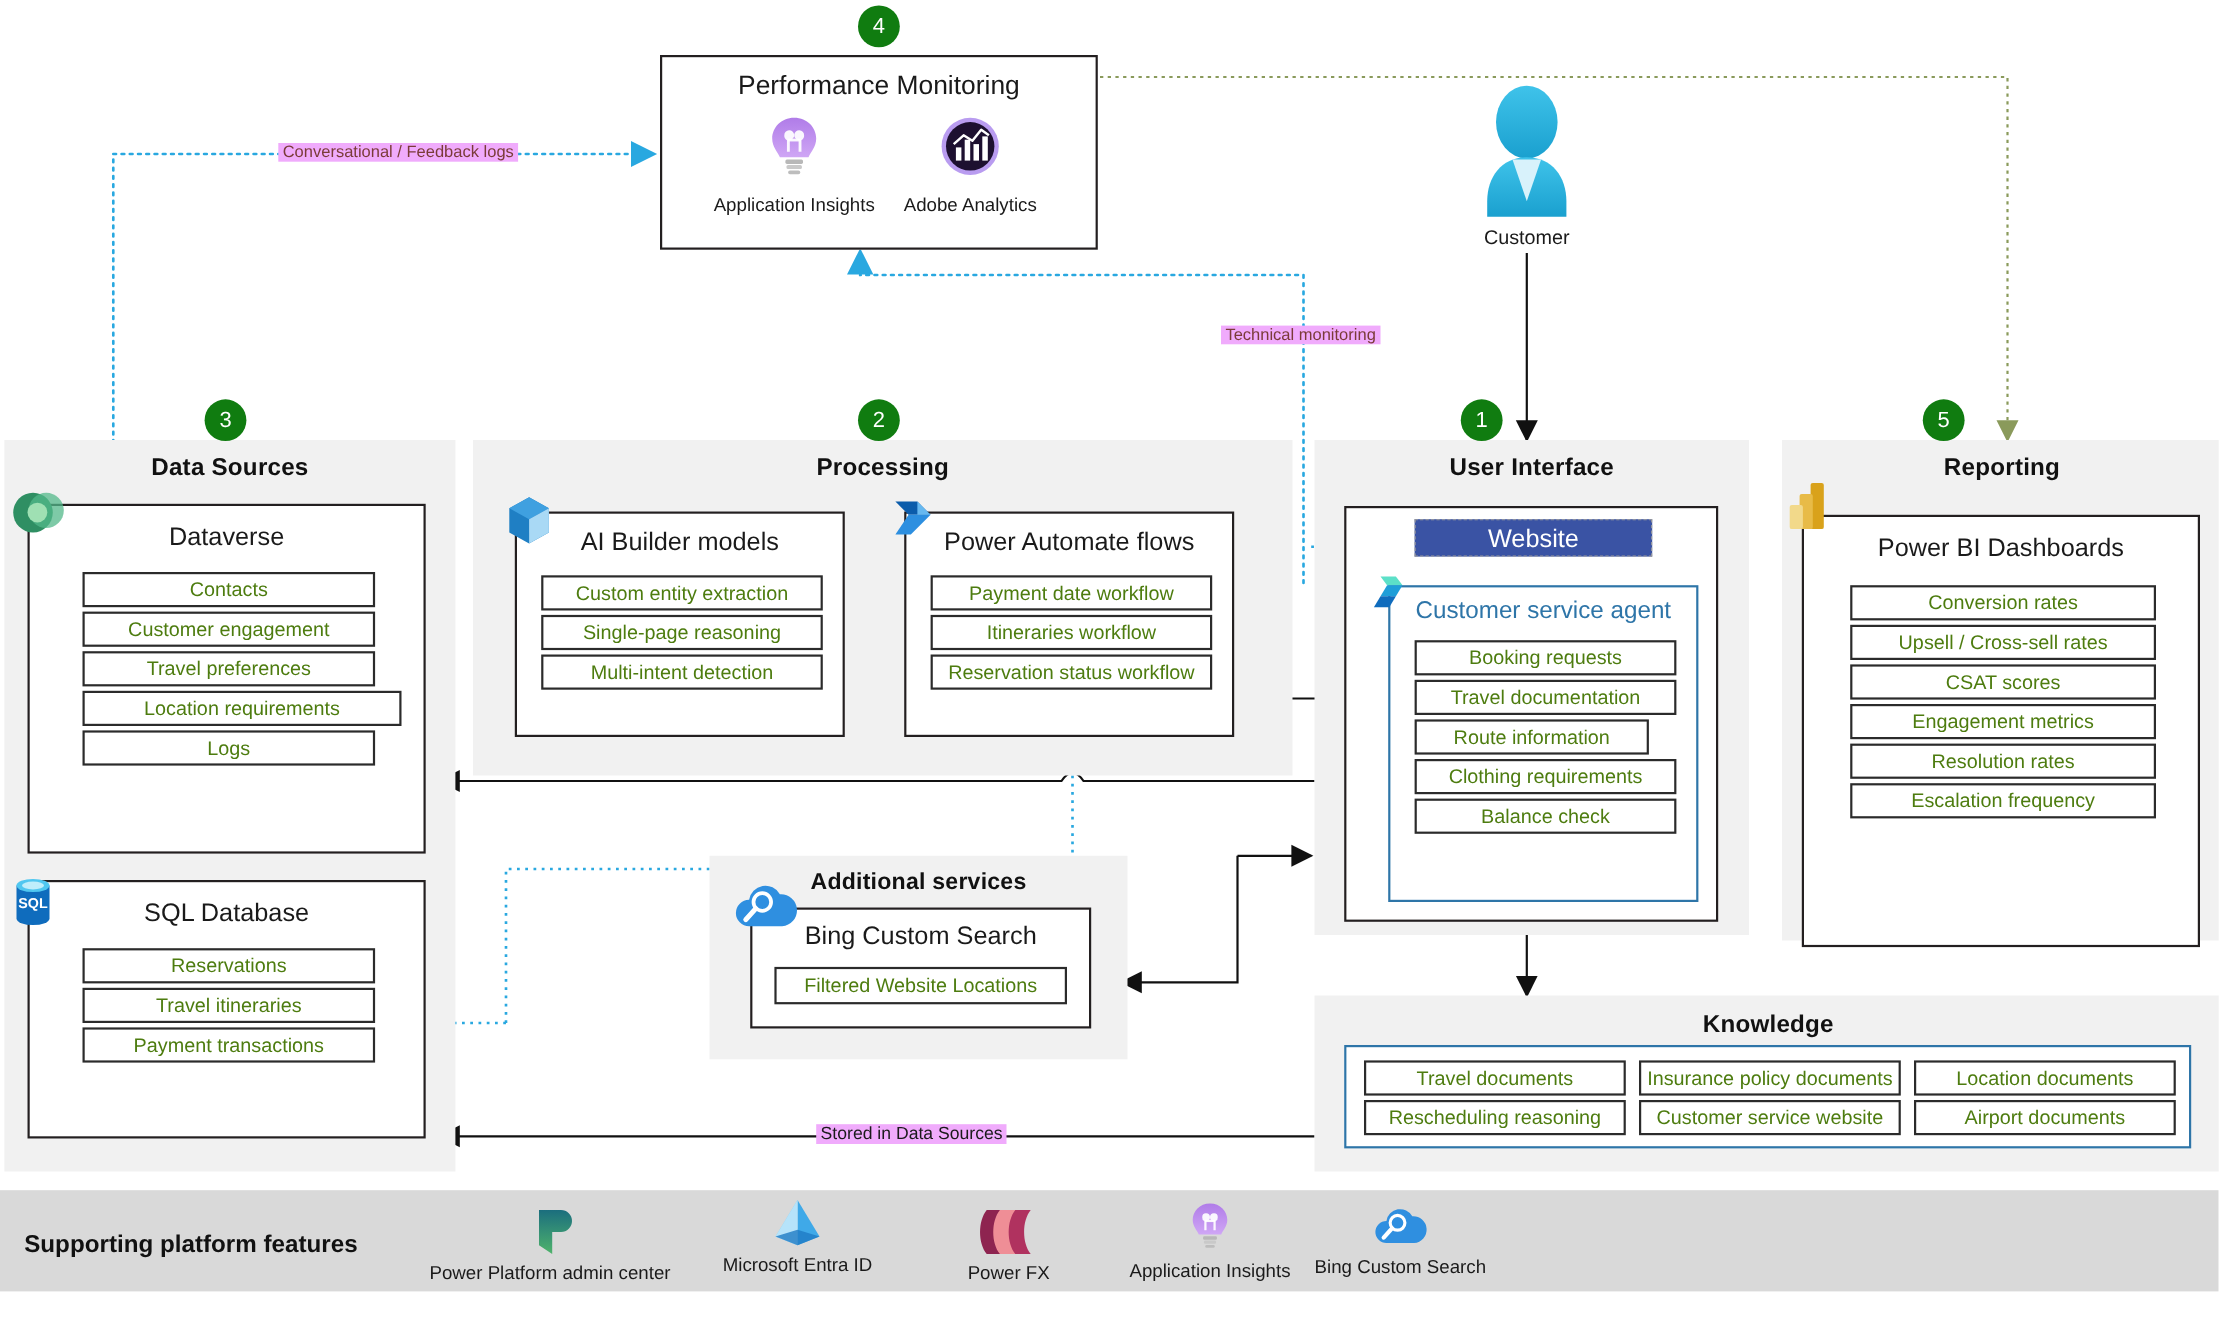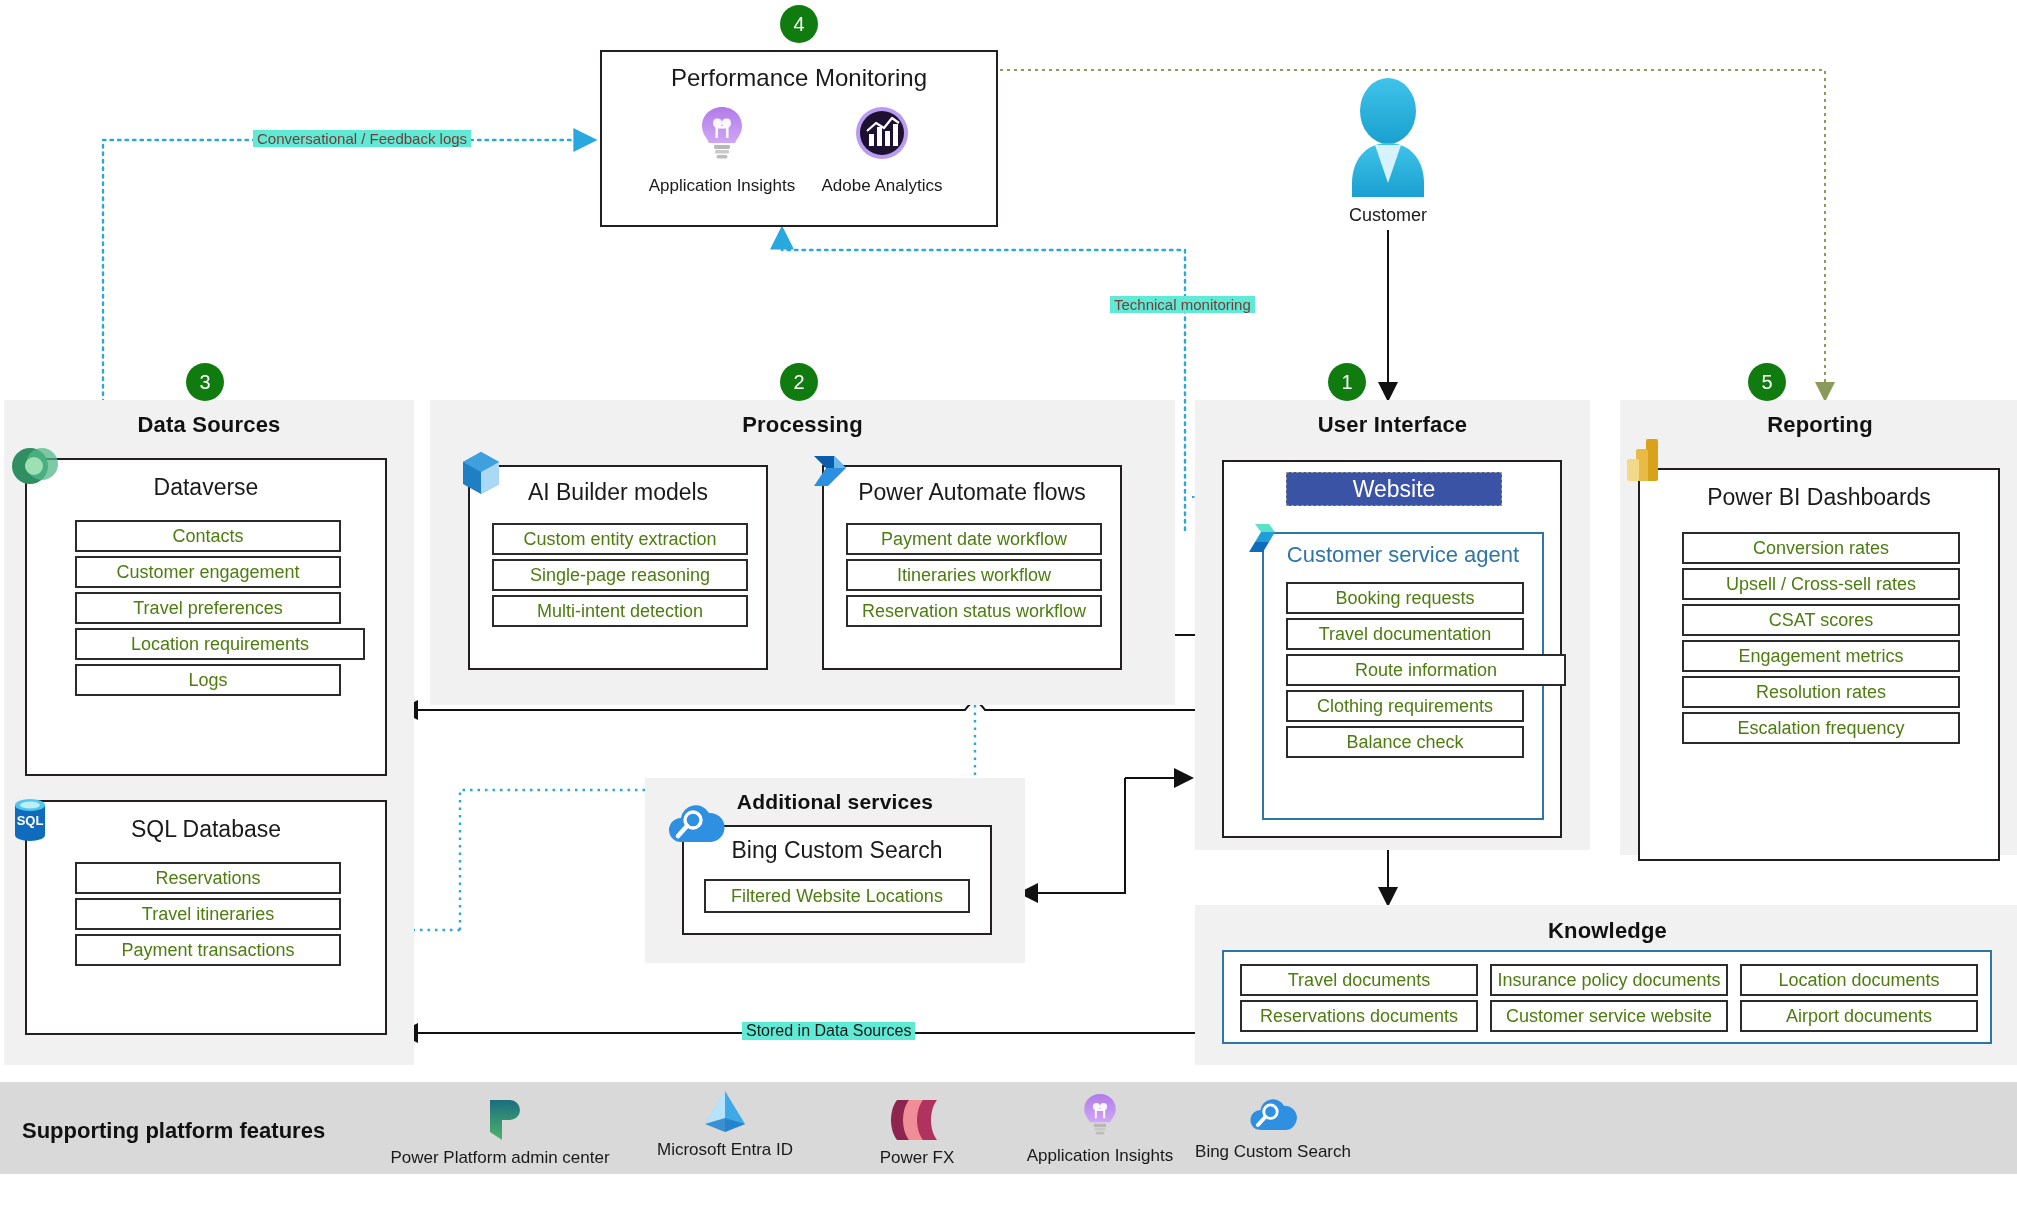--- a/index.html
+++ b/index.html
@@ -16,21 +16,21 @@
   
   .item{position:absolute;border:2px solid #2b2b2b;background:#fff;box-sizing:border-box;
         display:flex;align-items:center;justify-content:center;font-size:18px;color:#4d7c0f;}
   
   .badge{position:absolute;width:38px;height:38px;border-radius:50%;background:#107C10;
          color:#fff;font-size:20px;display:flex;align-items:center;justify-content:center;font-weight:400;}
   
   .ribbon{position:absolute;background:#3A53A4;color:#fff;font-size:23px;
           display:flex;align-items:center;justify-content:center;border:1px dashed #9a9a9a;box-sizing:border-box;}
   
-  .elabel{position:absolute;font-size:15px;color:#7a3b38;background:#5eead4;padding:0 4px;white-space:nowrap;}
+  .elabel{position:absolute;font-size:15px;color:#7a3b38;background:#f0abfc;padding:0 4px;white-space:nowrap;}
   .elabel.dark{color:#1a1a1a;}
   
   .bottombar{position:absolute;left:0;top:1082px;width:2017px;height:92px;background:#d9d9d9;}
   .bottombar-title{position:absolute;left:22px;top:1118px;font-size:22px;font-weight:bold;color:#111;}
   .plat{position:absolute;text-align:center;font-size:17px;color:#1a1a1a;}
   .plat .glyph{display:block;margin:0 auto 4px auto;}
   .caption{position:absolute;font-size:17px;color:#1a1a1a;text-align:center;}
   svg{overflow:visible;}
   .wire{position:absolute;left:0;top:0;width:2017px;height:1205px;pointer-events:none;}
 </style>
@@ -216,36 +216,36 @@
   <path d="M22 28 L13 38" stroke="#fff" stroke-width="4.6" stroke-linecap="round"></path>
 </svg>
 
 <div class="card" style="left:1222px;top:460px;width:340px;height:378px;">
   <div class="ribbon" style="left:62px;top:10px;width:216px;height:34px;">Website</div>
 
   <div class="card accent" style="left:38px;top:70px;width:282px;height:288px;">
     <div class="card-title blue" style="top:8px;font-size:22px;">Customer service agent</div>
     <div class="item" style="left:22px;top:48px;width:238px;height:32px;">Booking requests</div>
     <div class="item" style="left:22px;top:84px;width:238px;height:32px;">Travel documentation</div>
-    <div class="item" style="left:22px;top:120px;width:280px;height:32px;">Route information</div>
+    <div class="item" style="left:22px;top:120px;width:213px;height:32px;">Route information</div>
     <div class="item" style="left:22px;top:156px;width:238px;height:32px;">Clothing requirements</div>
     <div class="item" style="left:22px;top:192px;width:238px;height:32px;">Balance check</div>
   </div>
 </div>
 <svg class="abs" style="left:1245px;top:518px;" width="44" height="44" viewBox="0 0 44 44">
   <path d="M10 6 h14 l6 8 h-14 z" fill="#5ce0c8"></path>
   <path d="M16 14 h14 l-6 10 h-14 z" fill="#1f9ed8"></path>
   <path d="M10 24 h14 l-6 10 h-14 z" fill="#0f6cbd"></path>
 </svg>
 
 <div class="card accent" style="left:1222px;top:950px;width:770px;height:94px;border-width:2px;">
   <div class="item" style="left:16px;top:12px;width:238px;height:32px;">Travel documents</div>
   <div class="item" style="left:266px;top:12px;width:238px;height:32px;">Insurance policy documents</div>
   <div class="item" style="left:516px;top:12px;width:238px;height:32px;">Location documents</div>
-  <div class="item" style="left:16px;top:48px;width:238px;height:32px;">Reservations documents</div>
+  <div class="item" style="left:16px;top:48px;width:238px;height:32px;">Rescheduling reasoning</div>
   <div class="item" style="left:266px;top:48px;width:238px;height:32px;">Customer service website</div>
   <div class="item" style="left:516px;top:48px;width:238px;height:32px;">Airport documents</div>
 </div>
 
 <div class="card" style="left:1638px;top:468px;width:362px;height:393px;">
   <div class="card-title" style="top:14px;">Power BI Dashboards</div>
   <div class="item" style="left:42px;top:62px;width:278px;height:32px;">Conversion rates</div>
   <div class="item" style="left:42px;top:98px;width:278px;height:32px;">Upsell / Cross-sell rates</div>
   <div class="item" style="left:42px;top:134px;width:278px;height:32px;">CSAT scores</div>
   <div class="item" style="left:42px;top:170px;width:278px;height:32px;">Engagement metrics</div>

